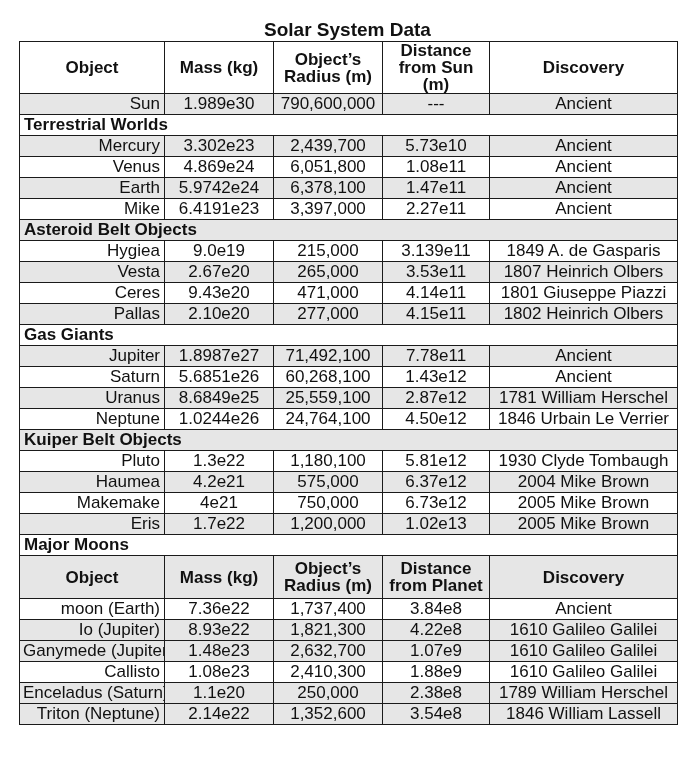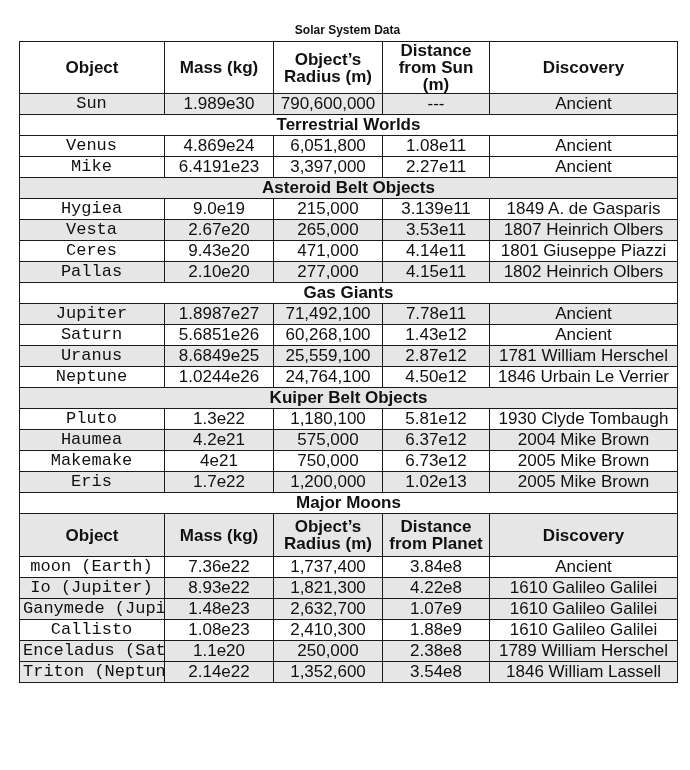--- a/index.html
+++ b/index.html
@@ -16,21 +16,21 @@
       overflow: hidden;
     }
     .caption {
       position: absolute;
       left: 19px;
       width: 657px;
       top: 19px;
       height: 22px;
       text-align: center;
       font-weight: bold;
-      font-size: 12px;
+      font-size: 19px;
       line-height: 22px;
     }
     table.data {
       position: absolute;
       left: 19px;
       top: 41px;
       width: 658px;
       border-collapse: collapse;
       table-layout: fixed;
       font-size: 17px;
@@ -44,24 +44,23 @@
       white-space: nowrap;
     }
     table.data th {
       font-weight: bold;
       text-align: center;
       line-height: 17px;
       height: 42px;
       white-space: normal;
       padding: 0 2px;
     }
-    table.data td.name { text-align: center; padding-left: 3px; font-family: Liberation Mono, monospace; }
+    table.data td.name { text-align: right; padding-left: 3px; }
     table.data td.num { text-align: center; }
     table.data td.section {
-      text-align: center;
       font-weight: bold;
     }
     tr.shade td, tr.shade th { background: #e6e6e6; }
     col.c1 { width: 145px; }
     col.c2 { width: 109px; }
     col.c3 { width: 109px; }
     col.c4 { width: 107px; }
     col.c5 { width: 188px; }
   </style>
 </head>
@@ -91,25 +90,39 @@
       <td class="name">Sun</td>
       <td class="num">1.989e30</td>
       <td class="num">790,600,000</td>
       <td class="num">---</td>
       <td class="num">Ancient</td>
     </tr>
 
     <tr>
       <td class="section" colspan="5">Terrestrial Worlds</td>
     </tr>
+    <tr class="shade">
+      <td class="name">Mercury</td>
+      <td class="num">3.302e23</td>
+      <td class="num">2,439,700</td>
+      <td class="num">5.73e10</td>
+      <td class="num">Ancient</td>
+    </tr>
     <tr>
       <td class="name">Venus</td>
       <td class="num">4.869e24</td>
       <td class="num">6,051,800</td>
       <td class="num">1.08e11</td>
+      <td class="num">Ancient</td>
+    </tr>
+    <tr class="shade">
+      <td class="name">Earth</td>
+      <td class="num">5.9742e24</td>
+      <td class="num">6,378,100</td>
+      <td class="num">1.47e11</td>
       <td class="num">Ancient</td>
     </tr>
     <tr>
       <td class="name">Mike</td>
       <td class="num">6.4191e23</td>
       <td class="num">3,397,000</td>
       <td class="num">2.27e11</td>
       <td class="num">Ancient</td>
     </tr>
 

